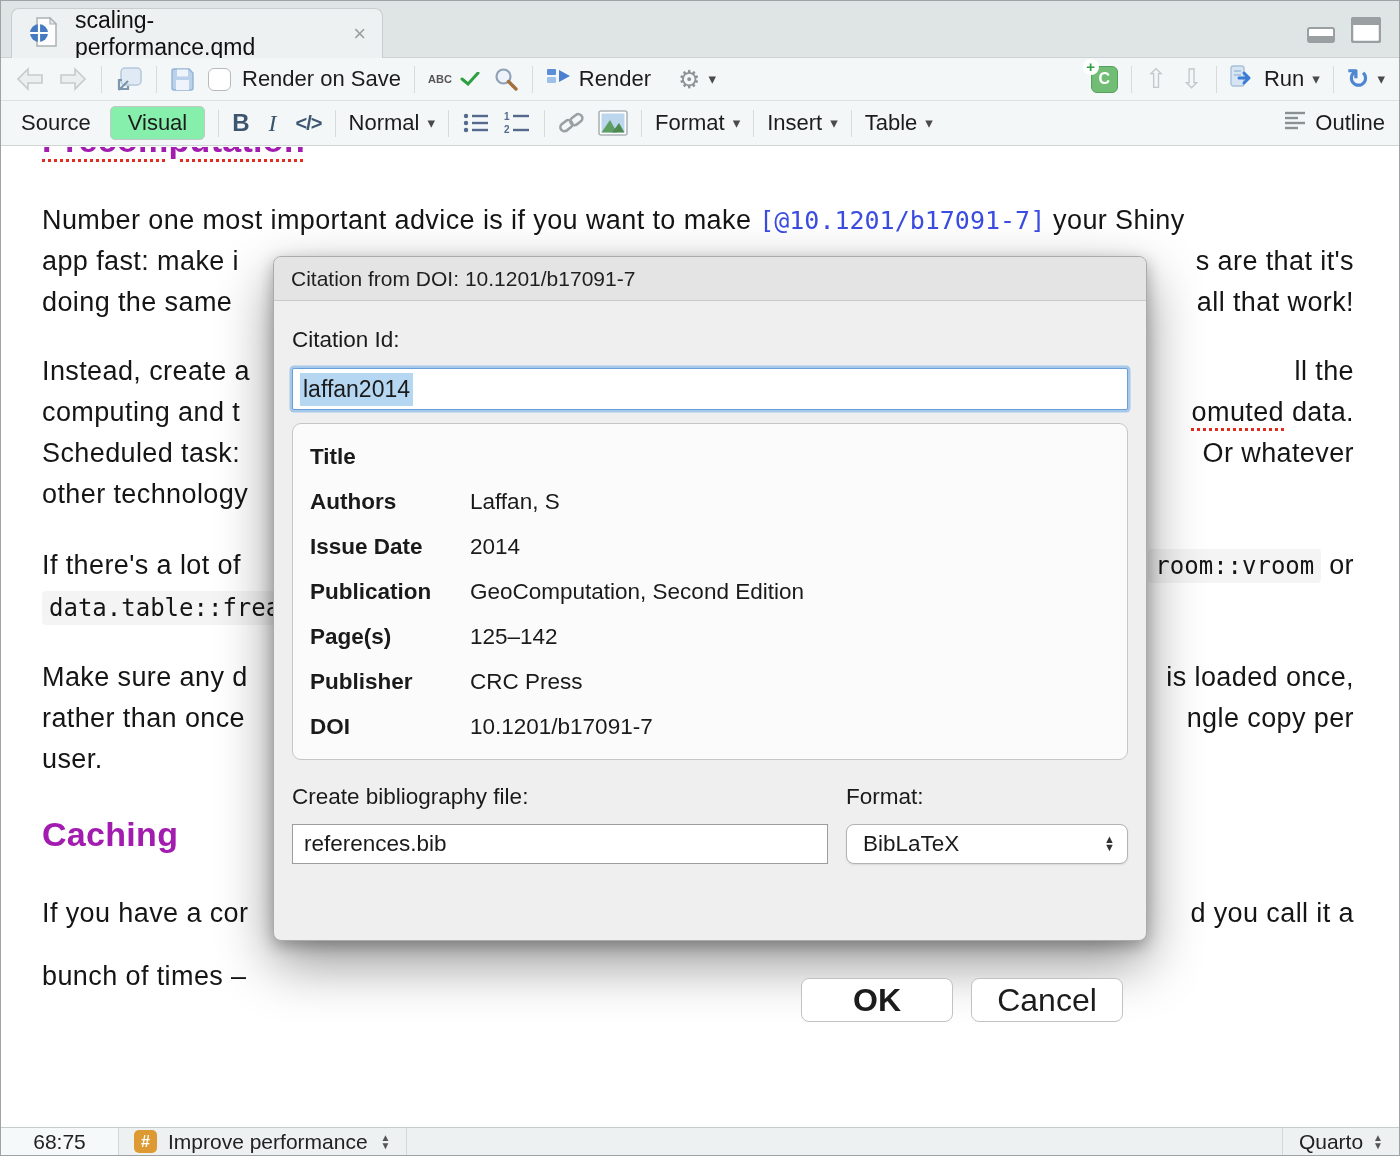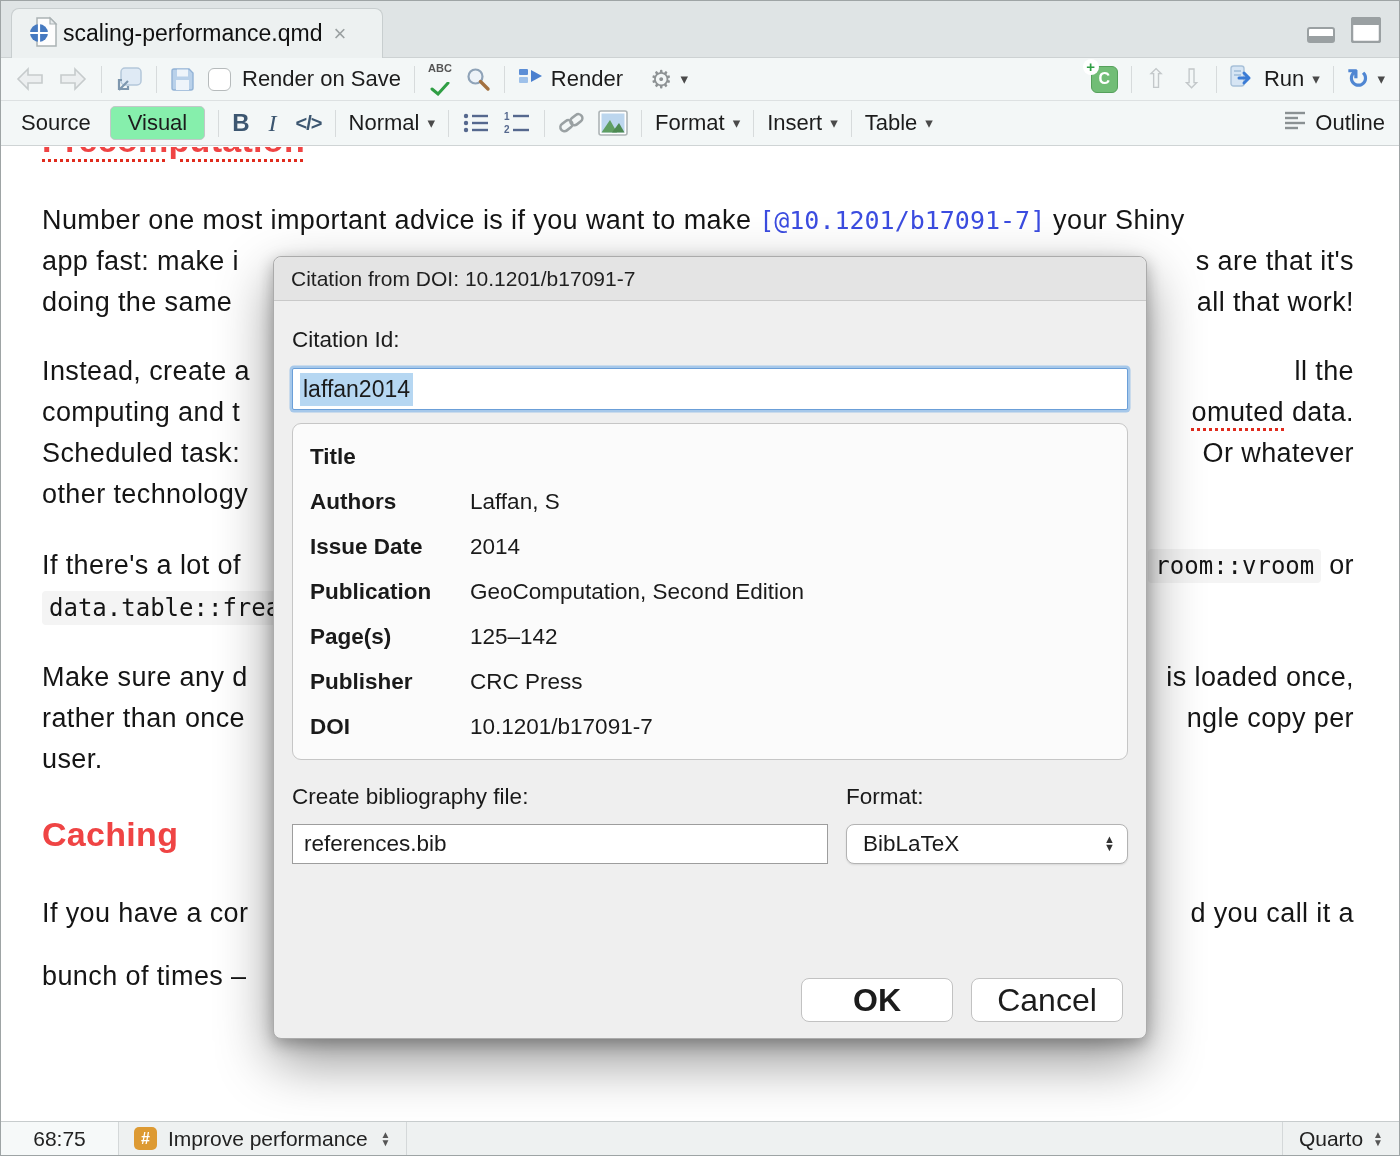--- a/index.html
+++ b/index.html
@@ -6,66 +6,66 @@
   html,body { background:#ccc; }
   body { font-family:"Liberation Sans", sans-serif; }
   .window { position:relative; width:1400px; height:1156px; background:#fff;
             border:1px solid #9ea4a5; overflow:hidden; }
 
   
   .tabbar { position:absolute; top:0; left:0; right:0; height:57px; background:#dfe4e5;
             border-bottom:1px solid #cdd2d3; }
   .tab { position:absolute; left:10px; top:7px; bottom:-1px; width:372px; background:#edf1f1;
          border:1px solid #c8cecf; border-bottom:none; border-radius:8px 8px 0 0;
-         display:flex; align-items:center; gap:5px; padding:0 16px; }
+         display:flex; align-items:center; gap:17px; padding:0 16px; }
   .tab-title { font-size:23px; color:#101010; }
   .tab-close { font-size:22px; color:#9aa0a1; margin-left:6px; cursor:default; }
   .winctl { position:absolute; right:18px; top:16px; display:flex; gap:16px; align-items:flex-end; }
 
   
   .toolbar { display:flex; align-items:center; padding:0 14px; gap:13px;
              background:#f3f7f7; font-size:22px; color:#1c1c1c; }
   .tb1 { position:absolute; top:57px; left:0; right:0; height:43px; border-bottom:1px solid #dde1e2; }
   .tb2 { position:absolute; top:100px; left:0; right:0; height:45px; border-bottom:1px solid #cfd4d5; }
   .sep { width:1px; height:27px; background:#d7dbdc; flex:none; }
   .tbtn { display:flex; align-items:center; gap:8px; cursor:default; }
   .caret { font-size:15px; color:#4a4a4a; }
   .right-group { margin-left:auto; display:flex; align-items:center; gap:13px; }
   .checkbox { width:23px; height:23px; background:#fff; border:1.5px solid #b6bbbc; border-radius:6px; }
   .seg-on { border:1px solid #c2c7c8; background:#86efac; border-radius:5px; padding:3px 17px; }
   .seg-off { padding:3px 6px; }
   .fmt-b { font-weight:bold; color:#3c5670; font-size:24px; }
   .fmt-i { font-style:italic; color:#3c5670; font-size:24px; font-family:"Liberation Serif",serif; }
   .fmt-code { color:#3c5670; font-size:20px; font-weight:bold; letter-spacing:-1px; }
-  .abc-wrap { display:flex; flex-direction:column; align-items:center; line-height:1; }
+  .abc-wrap { display:flex; flex-direction:row; align-items:center; line-height:1; }
   .abc-txt { font-size:11px; font-weight:bold; color:#555; letter-spacing:0; }
   .chunk-ic { position:relative; width:27px; height:27px; background:#71bd76; border:1px solid #55a05b;
               border-radius:6px; color:#fff; font-weight:bold; font-size:16px;
               display:flex; align-items:center; justify-content:center; }
   .chunk-plus { position:absolute; top:-8px; left:-9px; width:16px; height:16px; background:#fff;
                 border-radius:50%; color:#2f9e44; font-size:15px; font-weight:bold; line-height:15px;
                 text-align:center; }
   .hollow-arrow { font-size:27px; color:#c3c8ca; line-height:1; }
   .rerun-glyph { font-size:27px; color:#4f86d2; font-weight:bold; line-height:1; }
   .gear-glyph { font-size:25px; color:#8d9294; line-height:1; }
 
   
   .doc { position:absolute; top:146px; left:1px; right:1px; bottom:35px; background:#fff; overflow:hidden; }
   .dline { position:absolute; left:40px; right:44px; display:flex; justify-content:space-between;
            white-space:nowrap; font-size:27px; color:#151515; letter-spacing:.4px; }
   .dline-left { position:absolute; left:40px; white-space:nowrap; font-size:27px; color:#151515; letter-spacing:.4px; }
-  .h1 { position:absolute; left:40px; font-size:34px; font-weight:bold; color:#ef4444; letter-spacing:.3px; }
+  .h1 { position:absolute; left:40px; font-size:34px; font-weight:bold; color:#a21caf; letter-spacing:.3px; }
   .squiggle { text-decoration:underline; text-decoration-style:dotted; text-decoration-color:#e02b1d;
               text-decoration-thickness:3px; text-underline-offset:7px; }
   .icode { font-family:"DejaVu Sans Mono", monospace; font-size:24px; background:#f4f4f4;
            border-radius:4px; padding:3px 7px; letter-spacing:0; }
   .cite-code { font-family:"DejaVu Sans Mono", monospace; font-size:25px; color:#3b4ce0; letter-spacing:0; }
 
   
-  .dialog { position:absolute; left:272px; top:255px; width:874px; height:783px; background:#efefef;
+  .dialog { position:absolute; left:272px; top:255px; width:874px; height:685px; background:#efefef;
             border:1px solid #ababab; border-radius:8px;
             box-shadow:0 22px 55px rgba(0,0,0,.42), 0 5px 16px rgba(0,0,0,.28); }
   .dlg-header { height:44px; background:#e4e4e4; border-bottom:1px solid #c9c9c9;
                 border-radius:8px 8px 0 0; display:flex; align-items:center; padding:0 17px;
                 font-size:21px; color:#1f1f1f; }
   .dlg-body { position:relative; height:738px; padding:16px 18px; font-size:22.5px; color:#1a1a1a; }
   .dlg-label { margin-top:10px; }
   .id-input { margin-top:15px; height:42px; background:#fff; border:1px solid #6b9fd8;
               box-shadow:0 0 0 2.5px #a6c8ea; border-radius:2px; display:flex; align-items:center;
               padding:0 7px; font-size:23px; }
@@ -85,21 +85,21 @@
             padding:0 12px 0 16px; font-size:22.5px; }
   .sorter { display:inline-flex; flex-direction:column; align-items:center; line-height:.72;
             font-size:11px; color:#333; margin-left:auto; }
   .sorter-sb { font-size:10px; color:#555; margin-left:2px; }
   .btn-row { position:absolute; right:23px; bottom:17px; display:flex; gap:18px; }
   .btn { width:152px; height:44px; background:#fff; border:1px solid #c2c2c2; border-radius:8px;
          display:flex; align-items:center; justify-content:center; font-size:32px; color:#1c1c1c; }
   .btn-ok { font-weight:bold; }
 
   
-  .statusbar { position:absolute; left:0; right:0; bottom:0; height:34px; background:#eef1f1;
+  .statusbar { position:absolute; left:0; right:0; bottom:0; height:28px; background:#eef1f1;
                border-top:1px solid #c7cccd; display:flex; align-items:stretch; font-size:21px; color:#222; }
   .st-pos { width:118px; display:flex; align-items:center; justify-content:center;
             background:#f6f9f9; border-right:1px solid #d4d8d9; }
   .st-section { display:flex; align-items:center; gap:11px; padding:0 15px; border-right:1px solid #d4d8d9; }
   .st-fill { flex:1; }
   .st-mode { display:flex; align-items:center; gap:8px; padding:0 16px; border-left:1px solid #d4d8d9; }
   .hash-badge { width:23px; height:23px; background:#dd9a33; color:#fff; border-radius:5px;
                 font-weight:bold; font-size:16px; display:flex; align-items:center; justify-content:center; }
 </style>
 </head>

